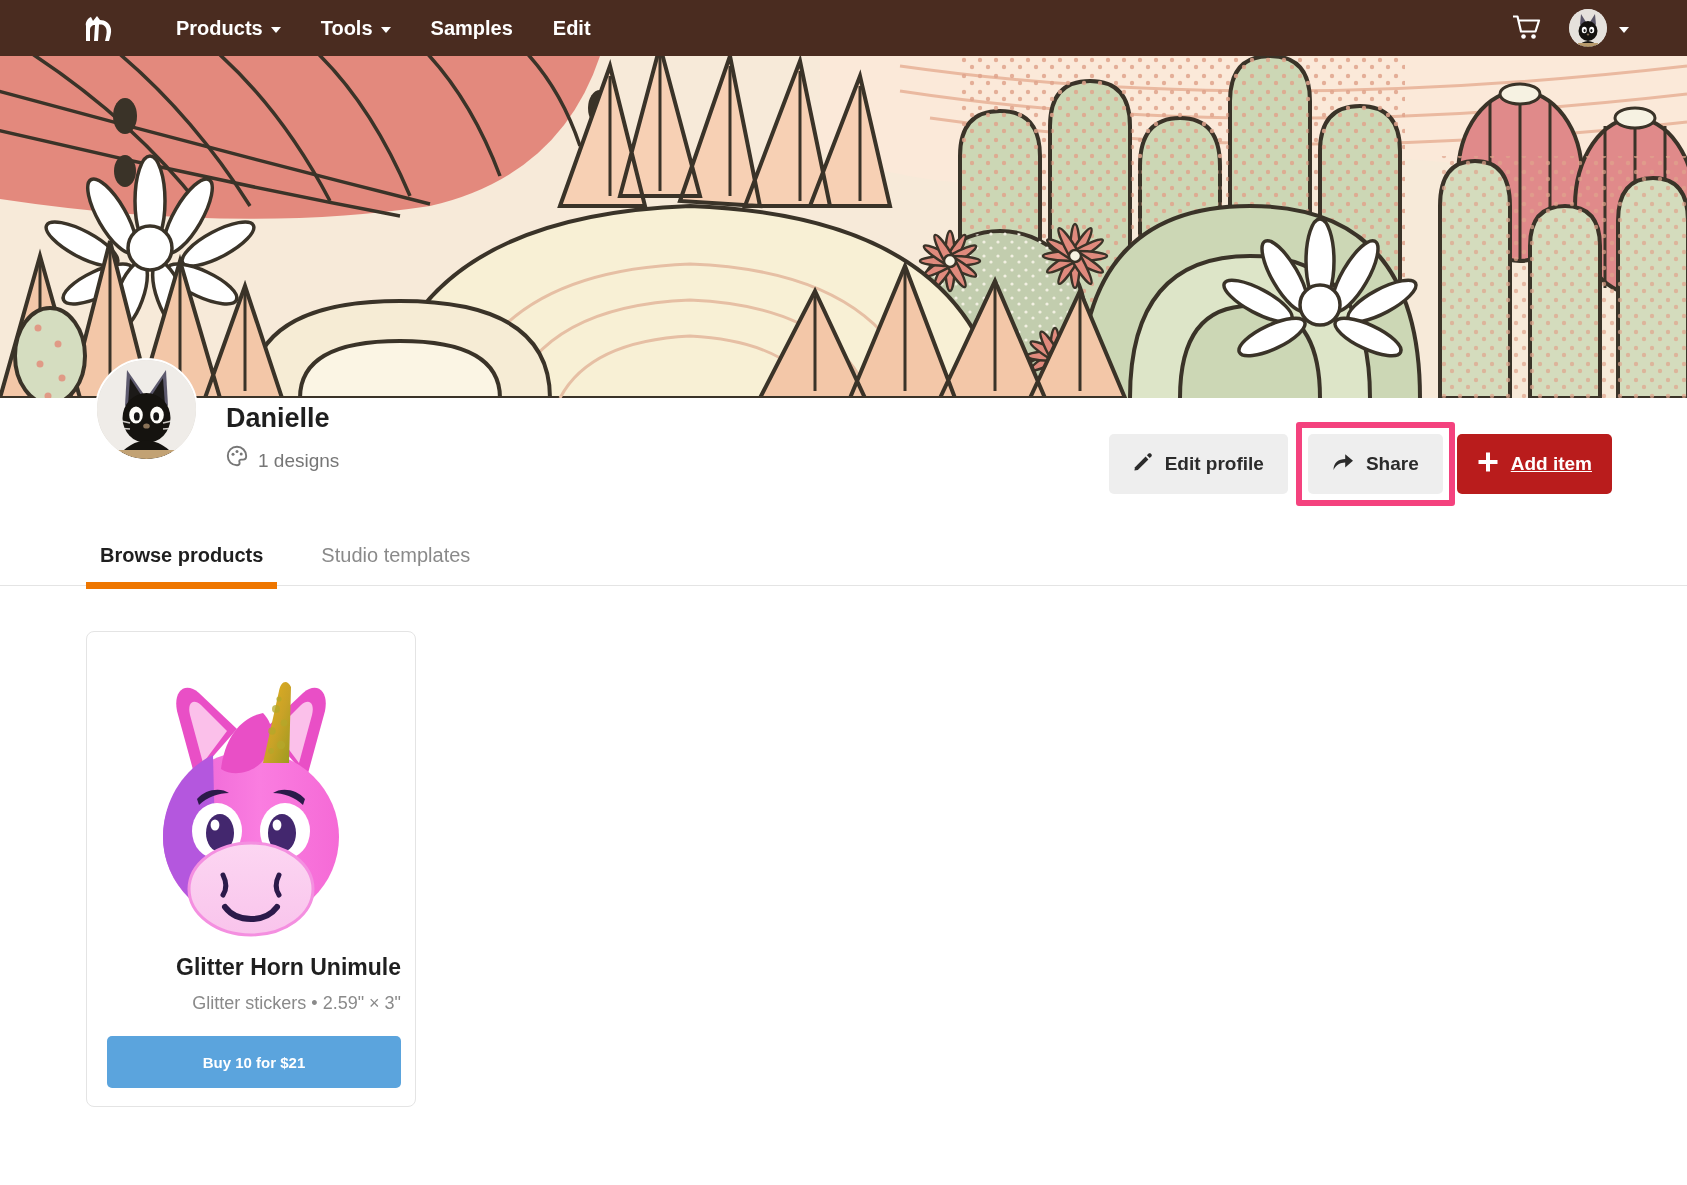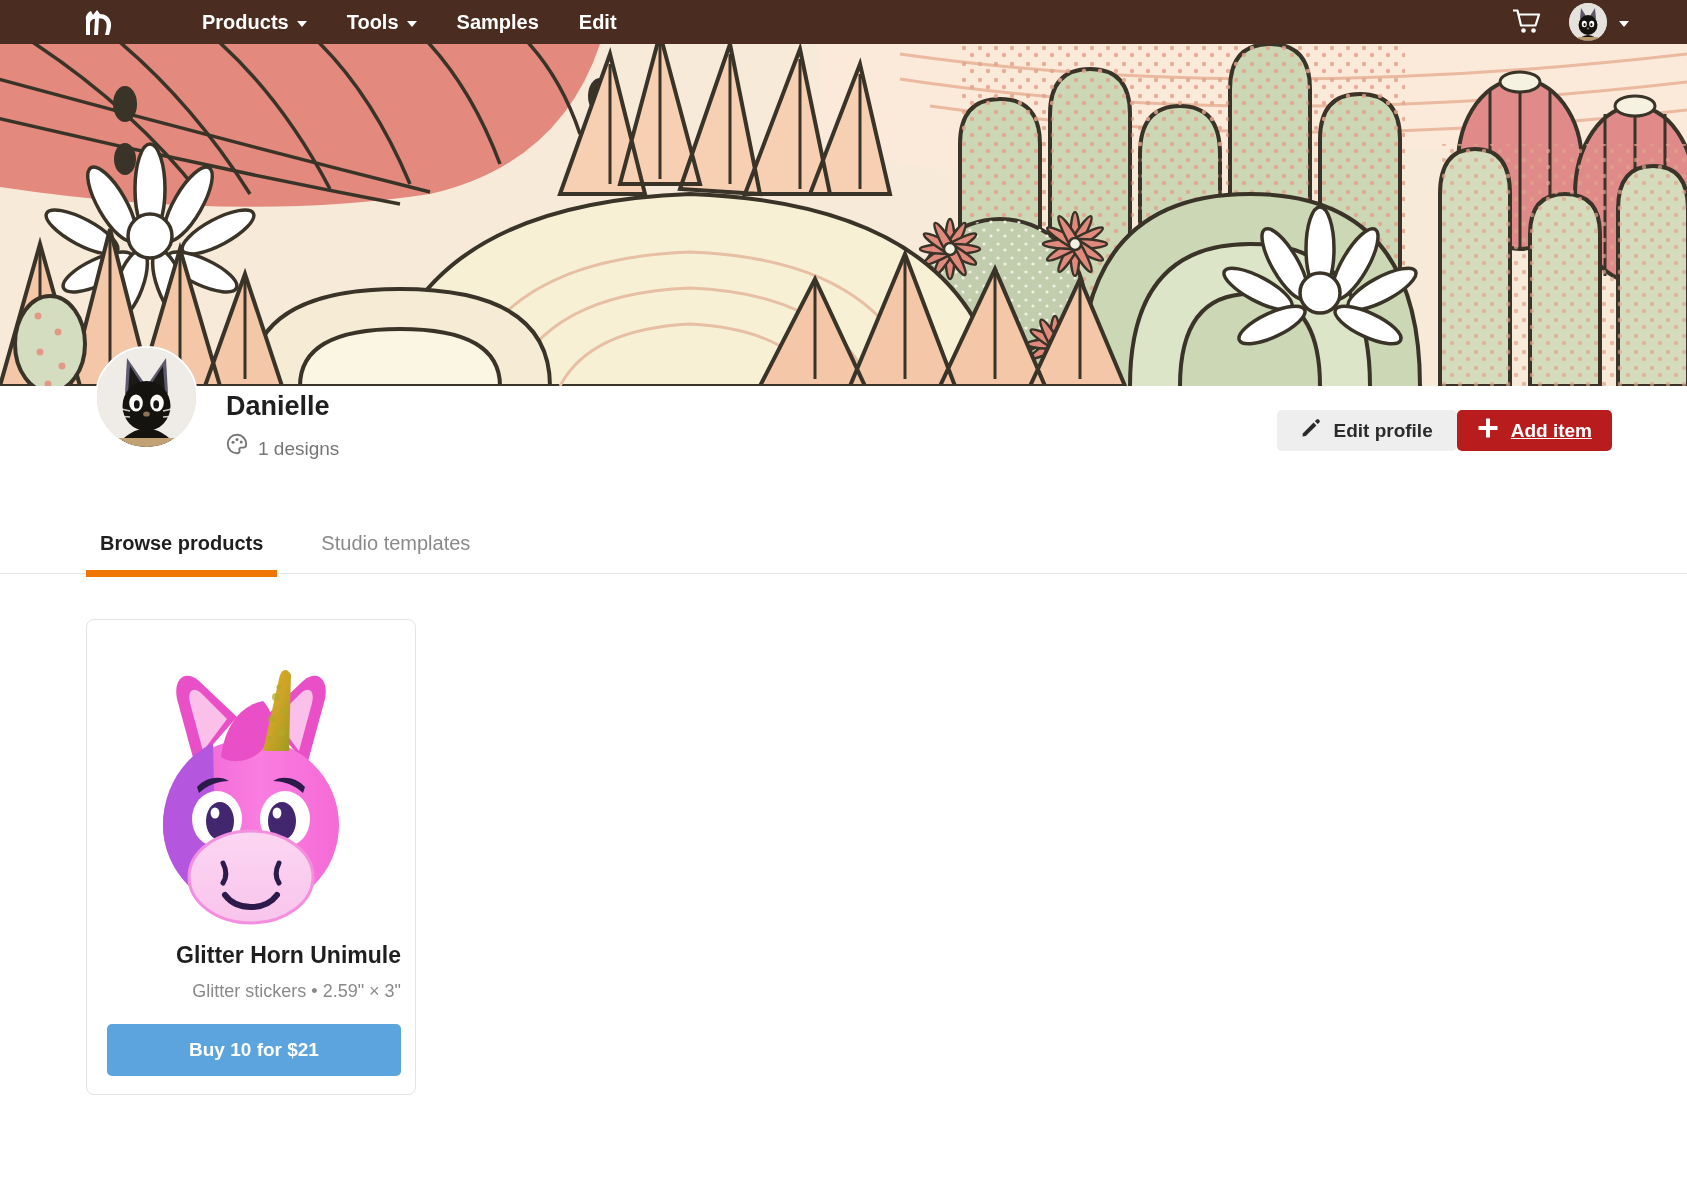--- a/index.html
+++ b/index.html
@@ -6,26 +6,25 @@
   html, body {
     width: 1687px; height: 1185px;
     font-family: "Liberation Sans", sans-serif;
     background: #ffffff;
     overflow: hidden;
   }
 
   
   .navbar {
     position: relative;
-    height: 44px;
+    height: 56px;
     background: #4a2c20;
     display: flex;
     align-items: center;
     padding: 0 28px 0 80px;
-    gap: 26px;
   }
   .nav-logo {
     width: 40px; height: 34px;
     display: flex; align-items: center; justify-content: center;
     margin-right: 36px;
   }
   .nav-links { display: flex; align-items: center; gap: 0; }
   .nav-link {
     color: #ffffff;
     font-size: 20px;
@@ -95,21 +94,21 @@
     display: flex; align-items: flex-end; gap: 10px;
     margin-top: 11px;
     color: #767676; font-size: 19px;
   }
   .actions {
     position: absolute;
     right: 75px; top: 24px;
     display: flex; align-items: center; gap: 0;
   }
   .btn {
-    height: 41px;
+    height: 60px;
     display: flex; align-items: center; justify-content: center; gap: 12px;
     font-size: 19px; font-weight: bold;
     border-radius: 5px;
     cursor: pointer;
     border: none;
     white-space: nowrap;
   }
   .btn-grey { background: #eeeeee; color: #2b2b2b; padding: 0 24px; }
   .btn-blue { background: #b91c1c; color: #ffffff; padding: 0 20px; text-decoration: underline; }
   .btn-wrap-highlight {
@@ -168,21 +167,21 @@
     margin-top: 8px; text-align: center;
   }
   .card-sub {
     font-size: 18px; color: #8a8a8a;
     margin-top: 12px; text-align: center;
   }
   .card-btn {
     margin-top: 22px;
     width: 294px; height: 52px;
     background: #5ba4dd; color: #ffffff;
-    font-size: 19px; font-weight: bold;
+    font-size: 15px; font-weight: bold;
     border: none; border-radius: 5px;
     cursor: pointer;
   }
 </style>
 </head>
 <body>
 
 <div class="navbar">
 
   <div class="nav-logo">
@@ -546,20 +545,31 @@
       <span>
         <svg width="20" height="20" viewBox="0 0 20 20">
           <path d="M2 15.2 L12.6 4.6 L15.4 7.4 L4.8 18 L1.4 18.6 Z" fill="#2b2b2b"></path>
           <path d="M13.9 3.3 L15.6 1.6 C16.2 1 17.1 1 17.7 1.6 L18.4 2.3
                    C19 2.9 19 3.8 18.4 4.4 L16.7 6.1 Z" fill="#2b2b2b"></path>
         </svg>
       </span>
       <span>Edit profile</span>
     </button>
 
+    <div class="btn-wrap-highlight">
+      <button class="btn btn-grey">
+        <span>
+          <svg width="22" height="20" viewBox="0 0 22 20">
+            <path d="M1.5 18 C1.5 10.5 6.5 7.2 13.2 7 V2.2 L21 8.8 L13.2 15.4 V10.6
+                     C8 10.7 4.5 12.6 1.5 18 Z" fill="#2b2b2b"></path>
+          </svg>
+        </span>
+        <span>Share</span>
+      </button>
+    </div>
 
     <button class="btn btn-blue">
       <span>
         <svg width="22" height="22" viewBox="0 0 22 22">
           <path d="M9 1.5 H13 V9 H20.5 V13 H13 V20.5 H9 V13 H1.5 V9 H9 Z" fill="#ffffff"></path>
         </svg>
       </span>
       <span>Add item</span>
     </button>
   </div>

